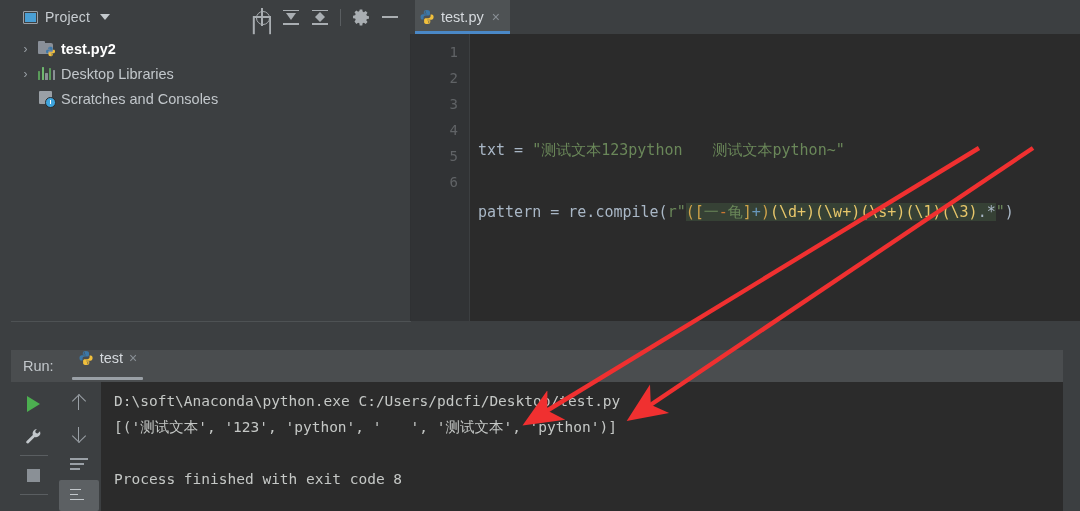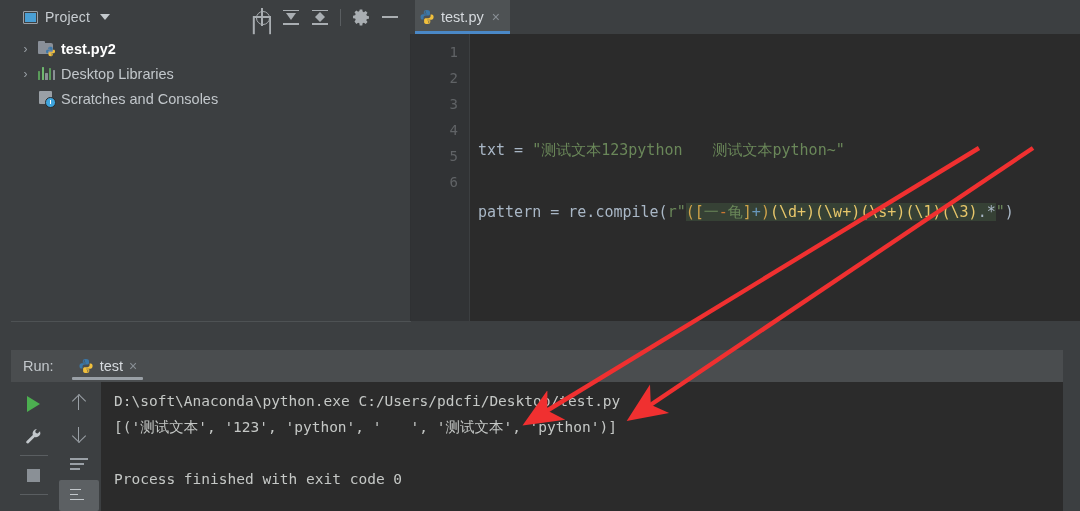--- a/index.html
+++ b/index.html
@@ -179,21 +179,21 @@
     position: absolute; left: 0; top: 322px; width: 1080px; height: 28px; background: #3c3f41;
   }
 
   
   .run-panel {
     position: absolute; left: 0; top: 350px; width: 1052px; height: 161px; background: #4a4d4f;
   }
   .run-header { height: 32px; display: flex; align-items: center; padding-left: 12px; gap: 14px; }
   .run-title { color: #c2c7cb; font-size: 14.5px; }
   .run-tab {
-    display: flex; align-items: center; gap: 6px; padding: 0 10px; height: 32px;
+    display: flex; gap: 6px; padding: 0 10px; height: 32px;
     position: relative;
   }
   .run-tab::after {
     content: ""; position: absolute; left: 4px; right: 4px; bottom: 2px; height: 3px;
     background: #9aa0a6; border-radius: 1px;
   }
   .run-tab-label { color: #d6dade; font-size: 14.5px; }
   .run-tab-close { color: #8a9096; font-size: 14px; }
   .run-body { position: absolute; left: 0; top: 32px; right: 0; bottom: 0; display: flex; }
   .run-gutter-a {
@@ -416,21 +416,21 @@
             <span style="top:1px;width:11px"></span>
             <span style="top:6px;width:8px"></span>
             <span style="top:11px;width:14px"></span>
           </span>
         </span>
       </div>
 
       <div class="console"><span>D:\soft\Anaconda\python.exe C:/Users/pdcfi/Desktop/test.py</span>
 <span>[('测试文本', '123', 'python', '　　', '测试文本', 'python')]</span>
 <span class="blank"> </span>
-<span>Process finished with exit code 0</span></div>
+<span>Process finished with exit code 8</span></div>
     </div>
   </div>
 
   <svg class="overlay" viewBox="0 0 1080 511">
     <defs>
       <marker id="ah" markerWidth="9" markerHeight="9" refX="7" refY="4.5" orient="auto">
         <path d="M9,4.5 L0,0.6 L2.4,4.5 L0,8.4 Z" fill="#f03030"></path>
       </marker>
     </defs>
     <line x1="968" y1="148" x2="519" y2="421" stroke="#f03030" stroke-width="4.4" marker-end="url(#ah)"></line>

